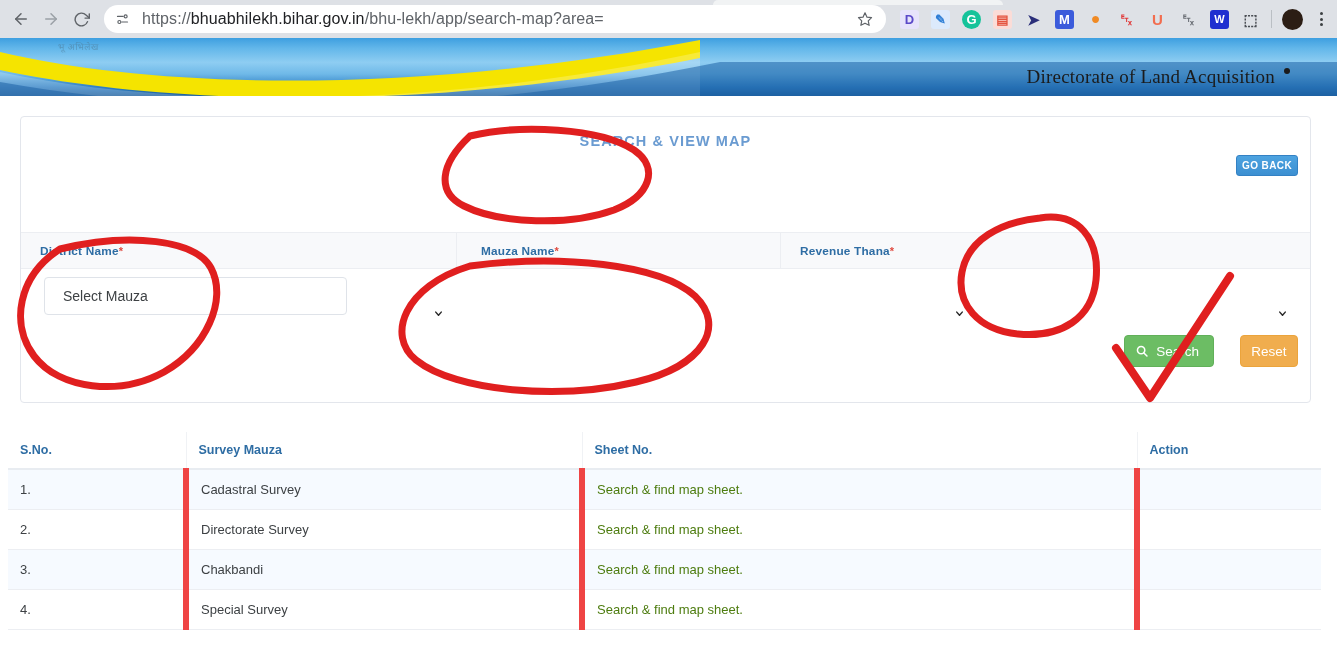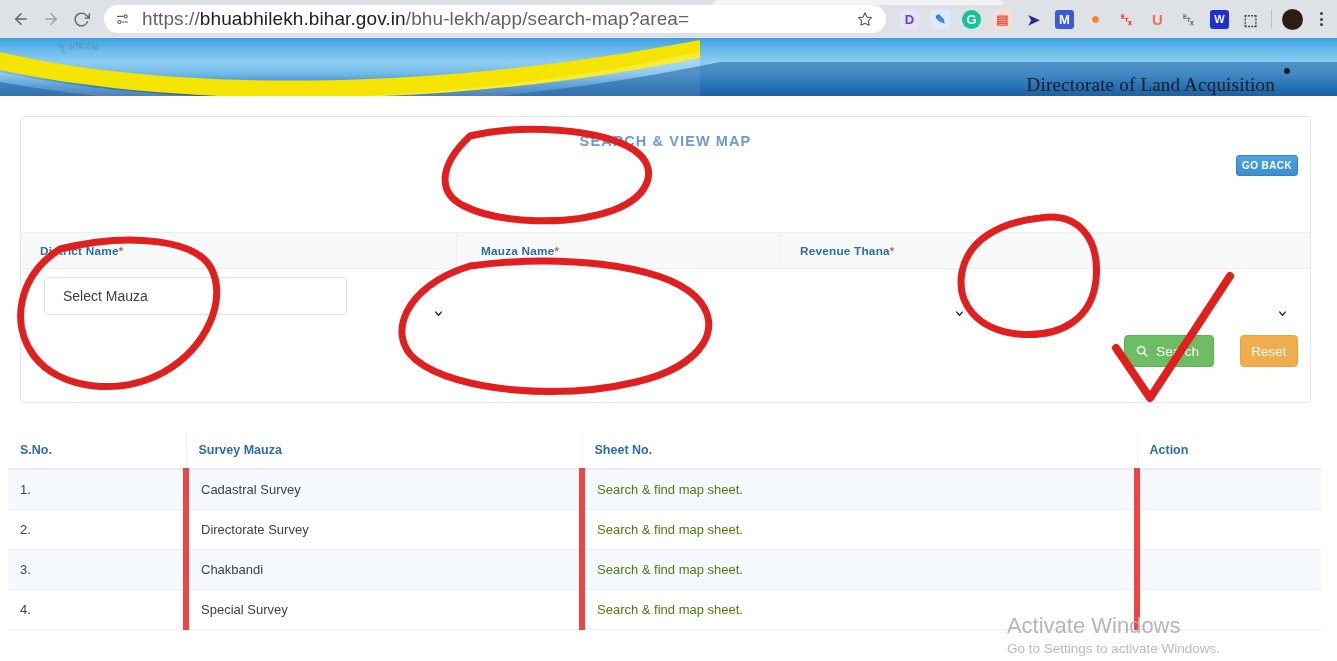--- a/index.html
+++ b/index.html
@@ -44,21 +44,21 @@
     padding: 0 10px 0 8px;
     max-width: 790px;
   }
   #site-info-icon {
     width: 20px; height: 20px; flex: 0 0 auto;
     display: flex; align-items: center; justify-content: center;
     color: #5f6368;
   }
   #url-text {
     flex: 1 1 auto;
-    font-size: 19px;
+    font-size: 16px;
     color: #5f6368;
     white-space: nowrap; overflow: hidden;
     padding-left: 10px;
     letter-spacing: 0.1px;
   }
   #url-text .url-domain { color: #202124; }
   #bookmark-star { width: 22px; height: 22px; flex:0 0 auto; display:flex; align-items:center; justify-content:center; color:#5f6368;}
 
   #extensions-bar {
     display: flex; align-items: center;
@@ -98,21 +98,21 @@
     width: 1337px; height: 58px;
     overflow: hidden;
     background: linear-gradient(180deg,#3e9fe0 0%, #63b7ea 18%, #8ecdf2 42%, #6fb9e8 62%, #2f7fc4 85%, #1c5f9e 100%);
   }
   #banner-faint-text {
     position: absolute; left: 58px; top: 2px;
     font-size: 9px; color: #4a6f86; opacity: .45;
     letter-spacing: .5px;
   }
   #banner-title {
-    position: absolute; right: 62px; top: 36px;
+    position: absolute; right: 62px; top: 28px;
     font-size: 19px; color: #1b1b1b;
     font-family: "Liberation Serif", serif;
     letter-spacing: .2px;
     white-space: nowrap;
     margin-left: 28px;
   }
   #banner-dot {
     position: absolute; right: 47px; top: 30px;
     width: 6px; height: 6px; background: #1b1b1b; border-radius: 50%;
   }
@@ -466,24 +466,20 @@
       </tr>
       <tr>
         <td>4.</td>
         <td>Special Survey</td>
         <td><span class="sheet-link">Search &amp; find map sheet.</span></td>
         <td></td>
       </tr>
     </tbody>
   </table>
 
-  <div id="watermark">
-    <div id="wm-title">Activate Windows</div>
-    <div id="wm-sub">Go to Settings to activate Windows.</div>
-  </div>
 </div>
 
 <svg id="annotations" viewBox="0 0 1337 661">
   <g fill="none" stroke="#e01f1f" stroke-width="7" stroke-linecap="round" stroke-linejoin="round">
 
     <path d="M470,136 C520,124 600,128 634,150 C660,168 650,196 614,210 C570,226 500,224 464,206 C436,192 440,164 470,136 Z"></path>
 
     <path d="M60,249 C130,232 196,240 211,268 C228,300 206,348 164,372 C120,396 60,390 34,356 C10,324 18,276 60,249 Z"></path>
 
     <path d="M470,266 C560,254 660,264 695,296 C726,326 704,366 636,382 C560,400 456,392 416,360 C386,336 404,286 470,266 Z"></path>

